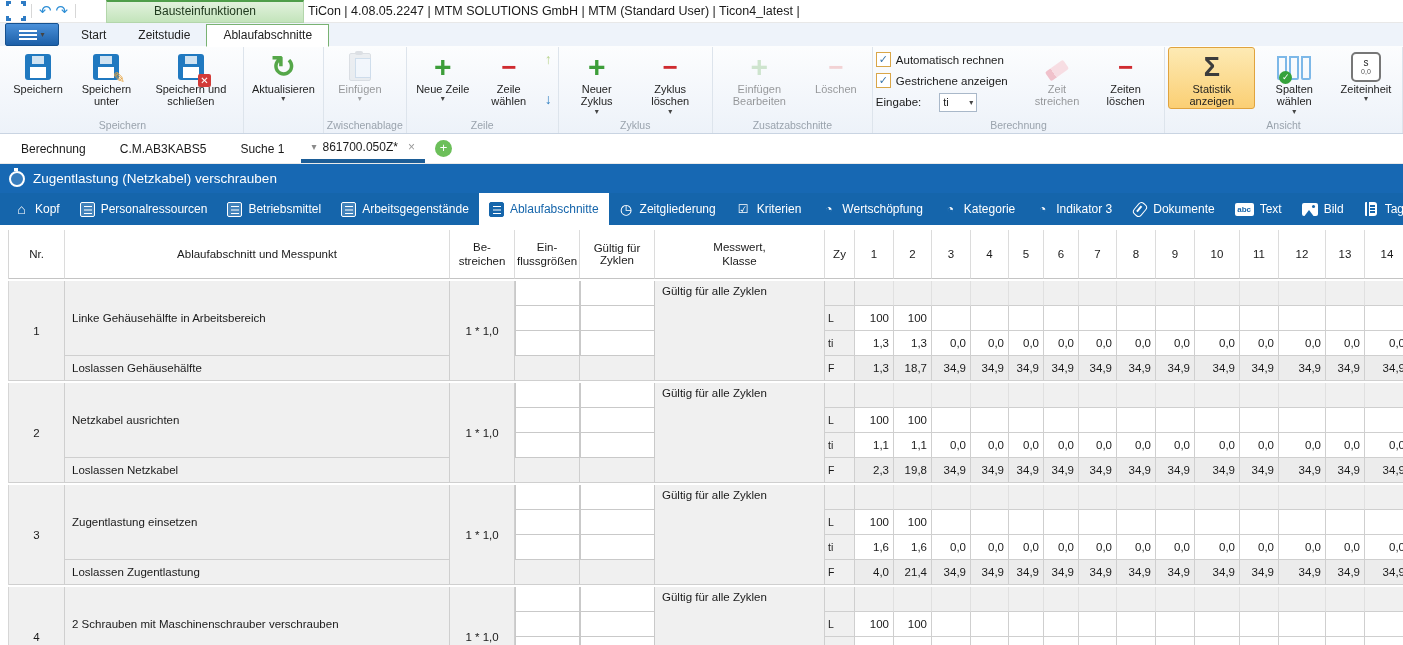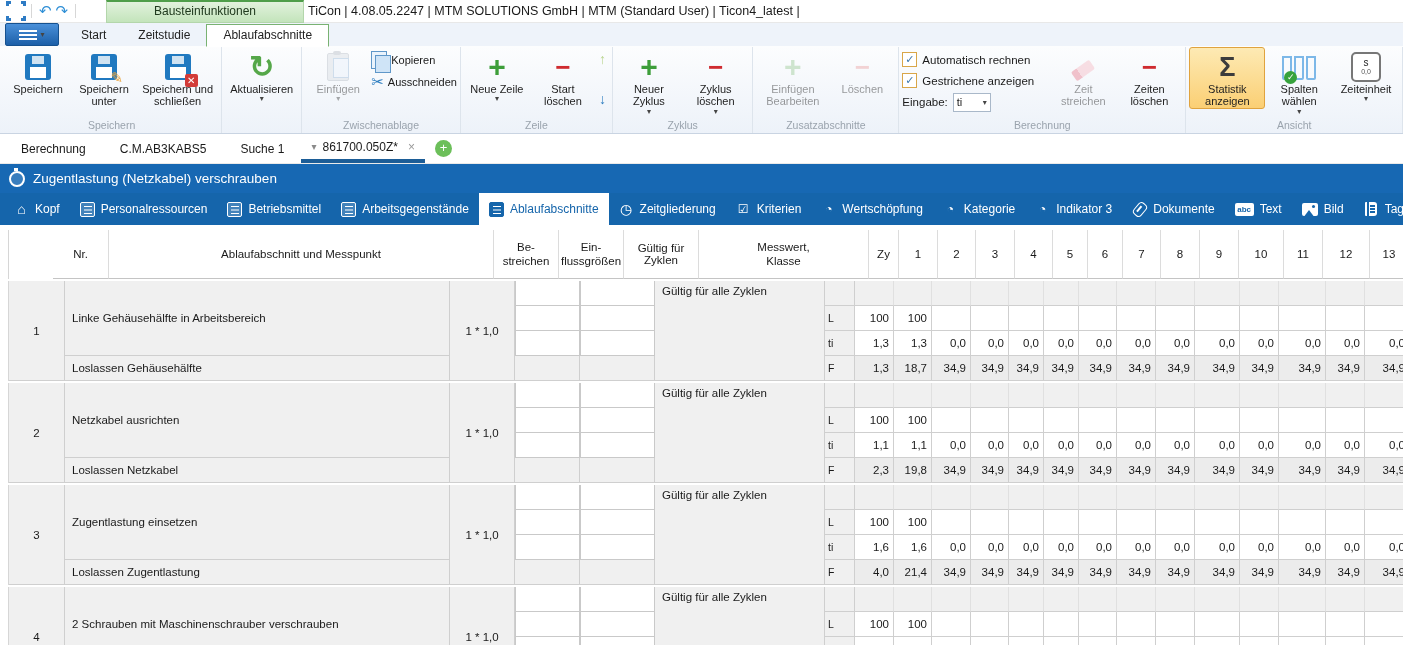--- a/index.html
+++ b/index.html
@@ -54,21 +54,21 @@
   .cut-ic{color:#2f7fc1;font-size:15px;}
   .search-ic{width:22px;height:22px;position:relative;}
   .search-ic .lens{position:absolute;top:1px;left:1px;width:14px;height:14px;border:3px solid #2f7fc1;border-radius:50%;background:#bfe0f7;}
   .search-ic .handle{position:absolute;width:3px;height:9px;background:#555;bottom:0;right:2px;transform:rotate(-45deg);}
   .updown{display:flex;flex-direction:column;justify-content:space-between;height:56px;padding:4px 3px 0 3px;}
   .up-ic{color:#b9d48f;font-size:14px;font-weight:bold;}
   .down-ic{color:#2f7fc1;font-size:14px;font-weight:bold;}
   .chkcol{display:flex;flex-direction:column;gap:2px;padding-top:3px;min-width:148px;}
   .chk{display:flex;align-items:center;gap:5px;font-size:11.5px;height:19px;}
   .cbox{width:13px;height:13px;border:1px solid #d9a648;background:#fff;color:#3a76ac;font-size:11px;line-height:12px;text-align:center;}
-  .combo-row{display:flex;align-items:center;gap:5px;font-size:11.5px;height:20px;}
+  .combo-row{display:flex;align-items:center;gap:18px;font-size:11.5px;height:20px;}
   .combo{min-width:30px;height:17px;border:1px solid #a9b8c9;background:#fff;display:flex;align-items:center;justify-content:space-between;padding:0 3px;font-size:11px;}
   .eraser-ic{width:22px;height:11px;background:linear-gradient(90deg,#e87e90 0 30%,#f6bcc5 30%);border-radius:2px;transform:rotate(-35deg);margin-top:8px;}
   .sigma-ic{font-size:27px;color:#3c3c3c;font-weight:bold;line-height:30px;}
   .cols-ic{display:flex;gap:2px;position:relative;margin-top:3px;}
   .cols-ic i{display:block;width:6px;height:20px;border:2px solid #7db8e8;border-radius:0 0 2px 2px;}
   .cols-ic .chkball{position:absolute;left:2px;bottom:-4px;width:13px;height:13px;background:#36a23c;border-radius:50%;color:#fff;font-size:9px;line-height:13px;text-align:center;}
   .tunit-ic{width:26px;height:26px;border:2px solid #777;border-radius:5px;display:flex;flex-direction:column;align-items:center;justify-content:center;background:#fff;}
   .tunit-ic .t1{font-size:10px;line-height:10px;color:#222;}
   .tunit-ic .t2{font-size:7px;line-height:8px;color:#555;}
 
@@ -100,21 +100,21 @@
   .img-ic{width:16px;height:13px;background:#fff;border-radius:2px;position:relative;overflow:hidden;}
   .img-ic::before{content:"";position:absolute;bottom:-2px;left:1px;border-left:6px solid transparent;border-right:6px solid transparent;border-bottom:8px solid #1565ab;}
   .img-ic::after{content:"";position:absolute;top:2px;right:3px;width:3px;height:3px;border-radius:50%;background:#1565ab;}
   .book-ic{width:12px;height:14px;background:#fff;border-radius:1px 3px 3px 1px;position:relative;}
   .book-ic::before{content:"";position:absolute;left:2px;top:0;bottom:0;width:1.5px;background:#1565ab;}
   .book-ic::after{content:"";position:absolute;left:5px;right:2px;top:3px;height:1.5px;background:#1565ab;box-shadow:0 3px 0 #1565ab,0 6px 0 #1565ab;}
 
   
   .tablewrap{padding:5px 0 0 8px;background:#fff;}
   .tgrid{display:grid;grid-template-columns:56px 385px 65px 65px 75px 170px 30px 39px 38px 39px 38px 35px 35px 38px 39px 39px 45px 39px 47px 39px 45px;border-left:1px solid #d6d6d6;}
-  .theader{margin-bottom:2px;padding-left:44px;}
+  .theader{margin-bottom:2px;}
   .hc{height:48px;display:flex;align-items:center;justify-content:center;text-align:center;font-size:11.5px;border-right:1px solid #dcdcdc;border-bottom:1px solid #c4c4c4;background:#fff;}
   .pre{white-space:pre-line;line-height:1.25;}
   .tblock{grid-auto-rows:25px;margin-bottom:2px;}
   .bc{border-right:1px solid #cfcfcf;border-bottom:1px solid #cfcfcf;font-size:11.5px;overflow:hidden;}
   .nr-cell{background:#f0f0f0;display:flex;align-items:center;justify-content:center;}
   .desc-cell{background:#f0f0f0;display:flex;align-items:center;padding-left:7px;}
   .sub-cell{background:#f0f0f0;display:flex;align-items:center;padding-left:7px;}
   .qty-cell{background:#f0f0f0;display:flex;align-items:center;justify-content:center;}
   .inf-box{background:#fff;border:1px solid #c9c9c9;border-top:none;}
   .gray-cell{background:#f0f0f0;}
@@ -193,48 +193,38 @@
 
     <div class="rgroup">
       <div class="rgroup-content">
         <div class="bigbtn disabled">
           <span class="bicon">
               <span class="clipboard"></span>
             </span>
           <span>Einfügen</span>
           <span class="dd">▾</span>
         </div>
-        <div class="smallbtns">
-          <div class="smallbtn">
-              <span class="copy-ic"></span>
-              <span>Kopieren</span>
-            </div>
-          <div class="smallbtn">
-              <span class="cut-ic">✂</span>
-              <span>Ausschneiden</span>
-            </div>
-        </div>
       </div>
       <div class="rgroup-label">Zwischenablage</div>
     </div>
 
     <div class="rgroup">
       <div class="rgroup-content">
         <div class="bigbtn">
           <span class="bicon">
               <span class="plus-ic">+</span>
             </span>
           <span>Neue Zeile</span>
           <span class="dd">▾</span>
         </div>
         <div class="bigbtn">
           <span class="bicon">
               <span class="minus-ic">−</span>
             </span>
-          <span>Start löschen</span>
+          <span>Zeile wählen</span>
         </div>
         <div class="updown">
           <span class="up-ic">↑</span>
           <span class="down-ic">↓</span>
         </div>
       </div>
       <div class="rgroup-label">Zeile</div>
     </div>
 
     <div class="rgroup">

